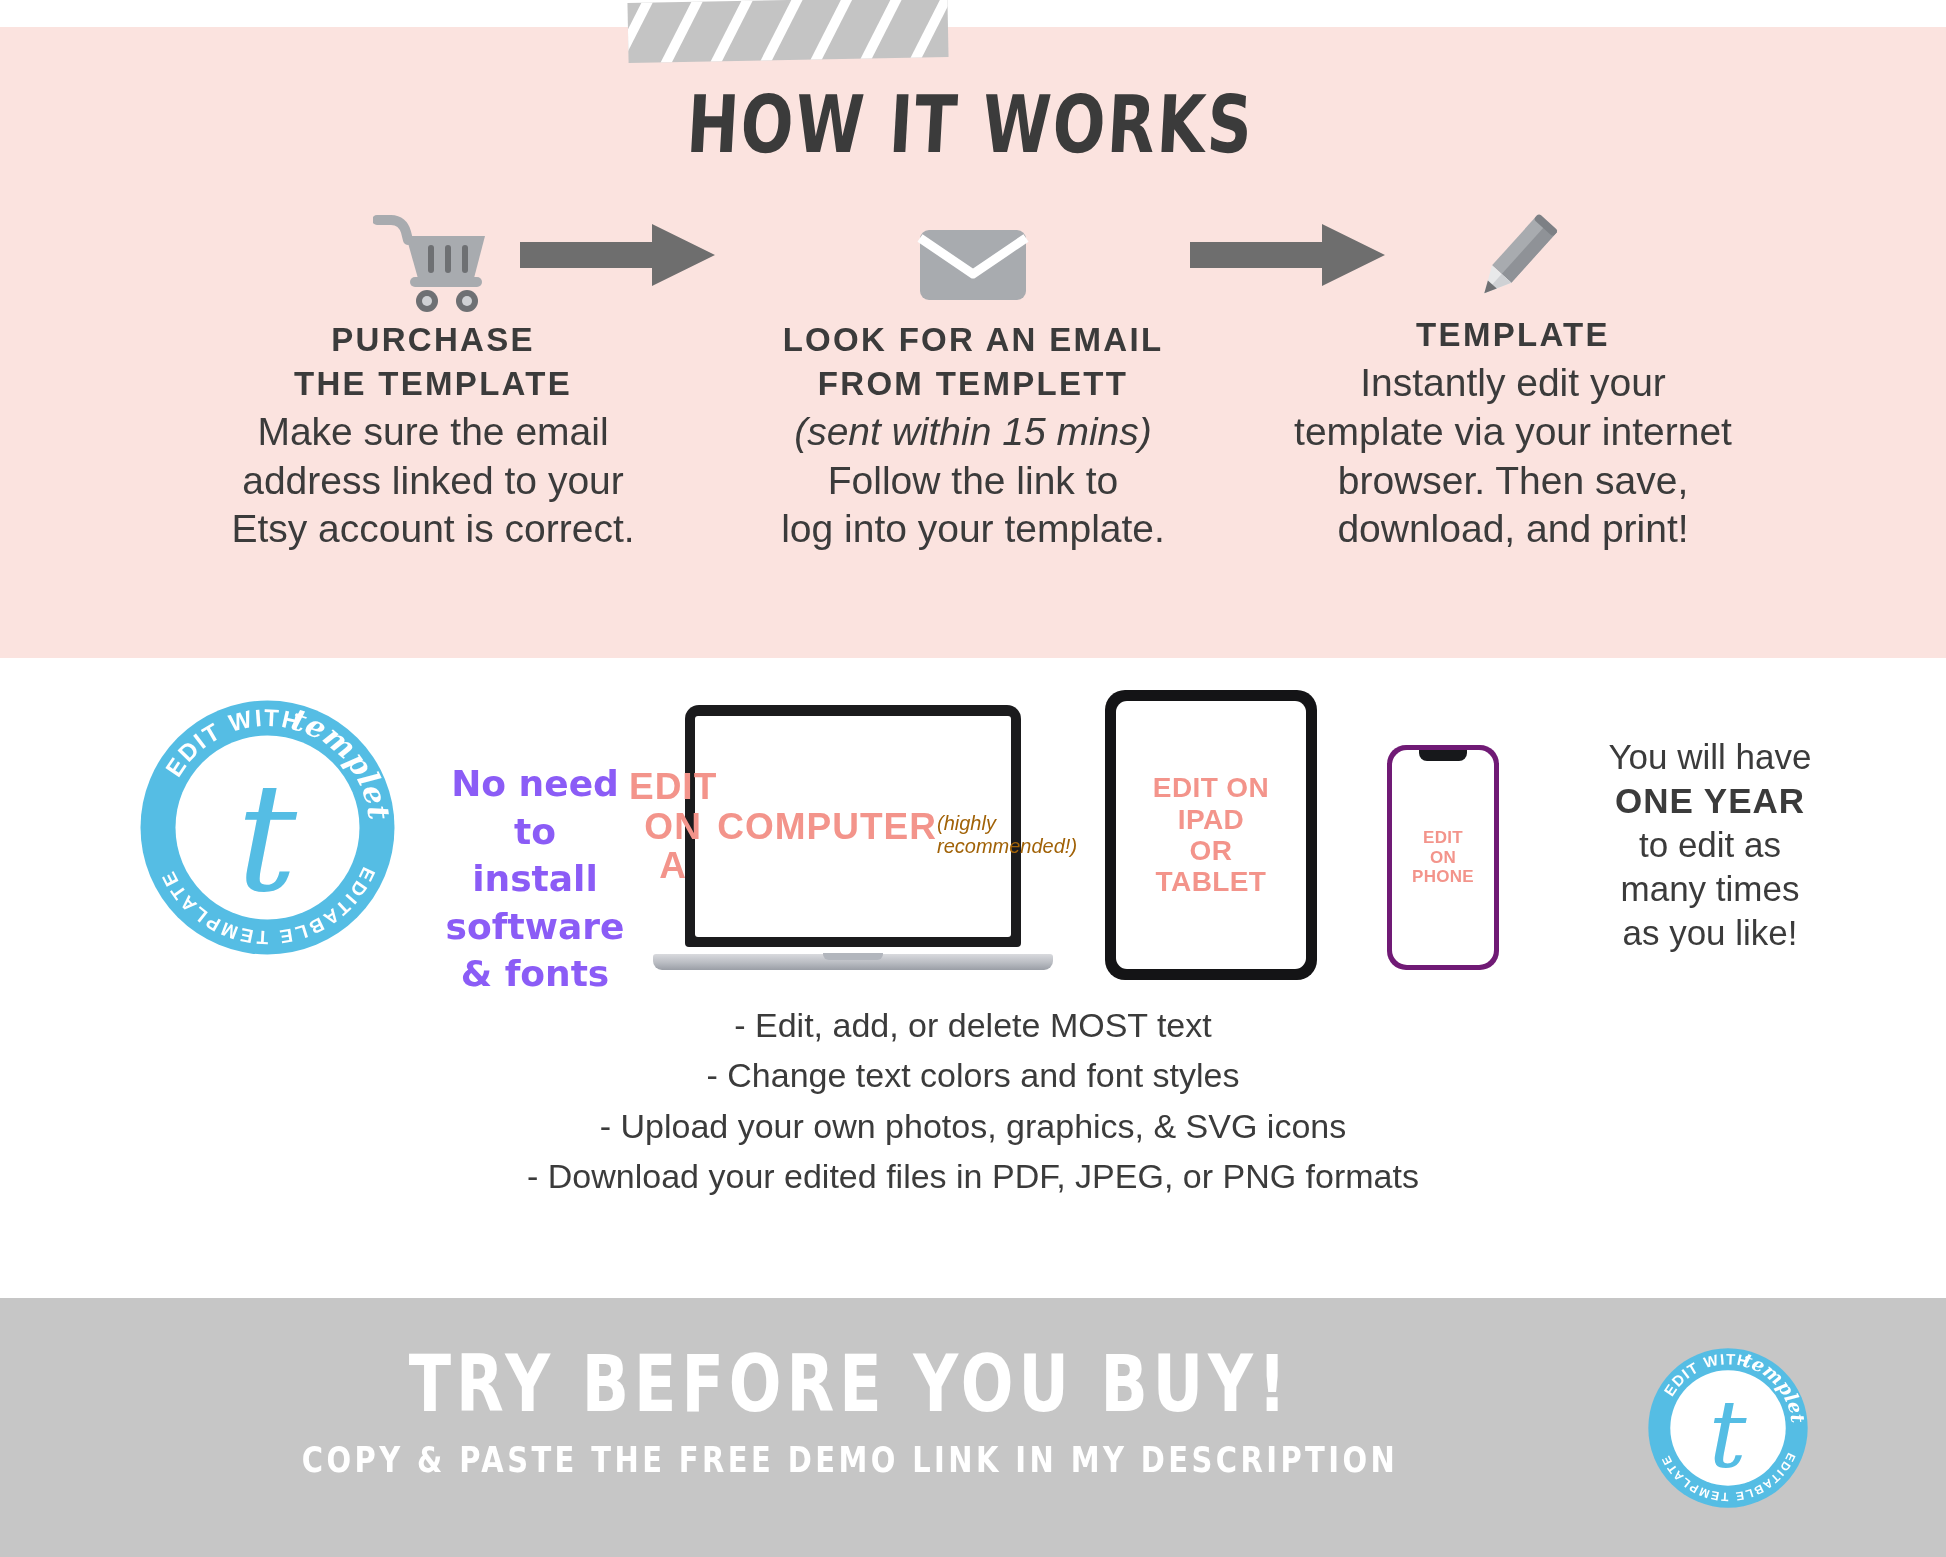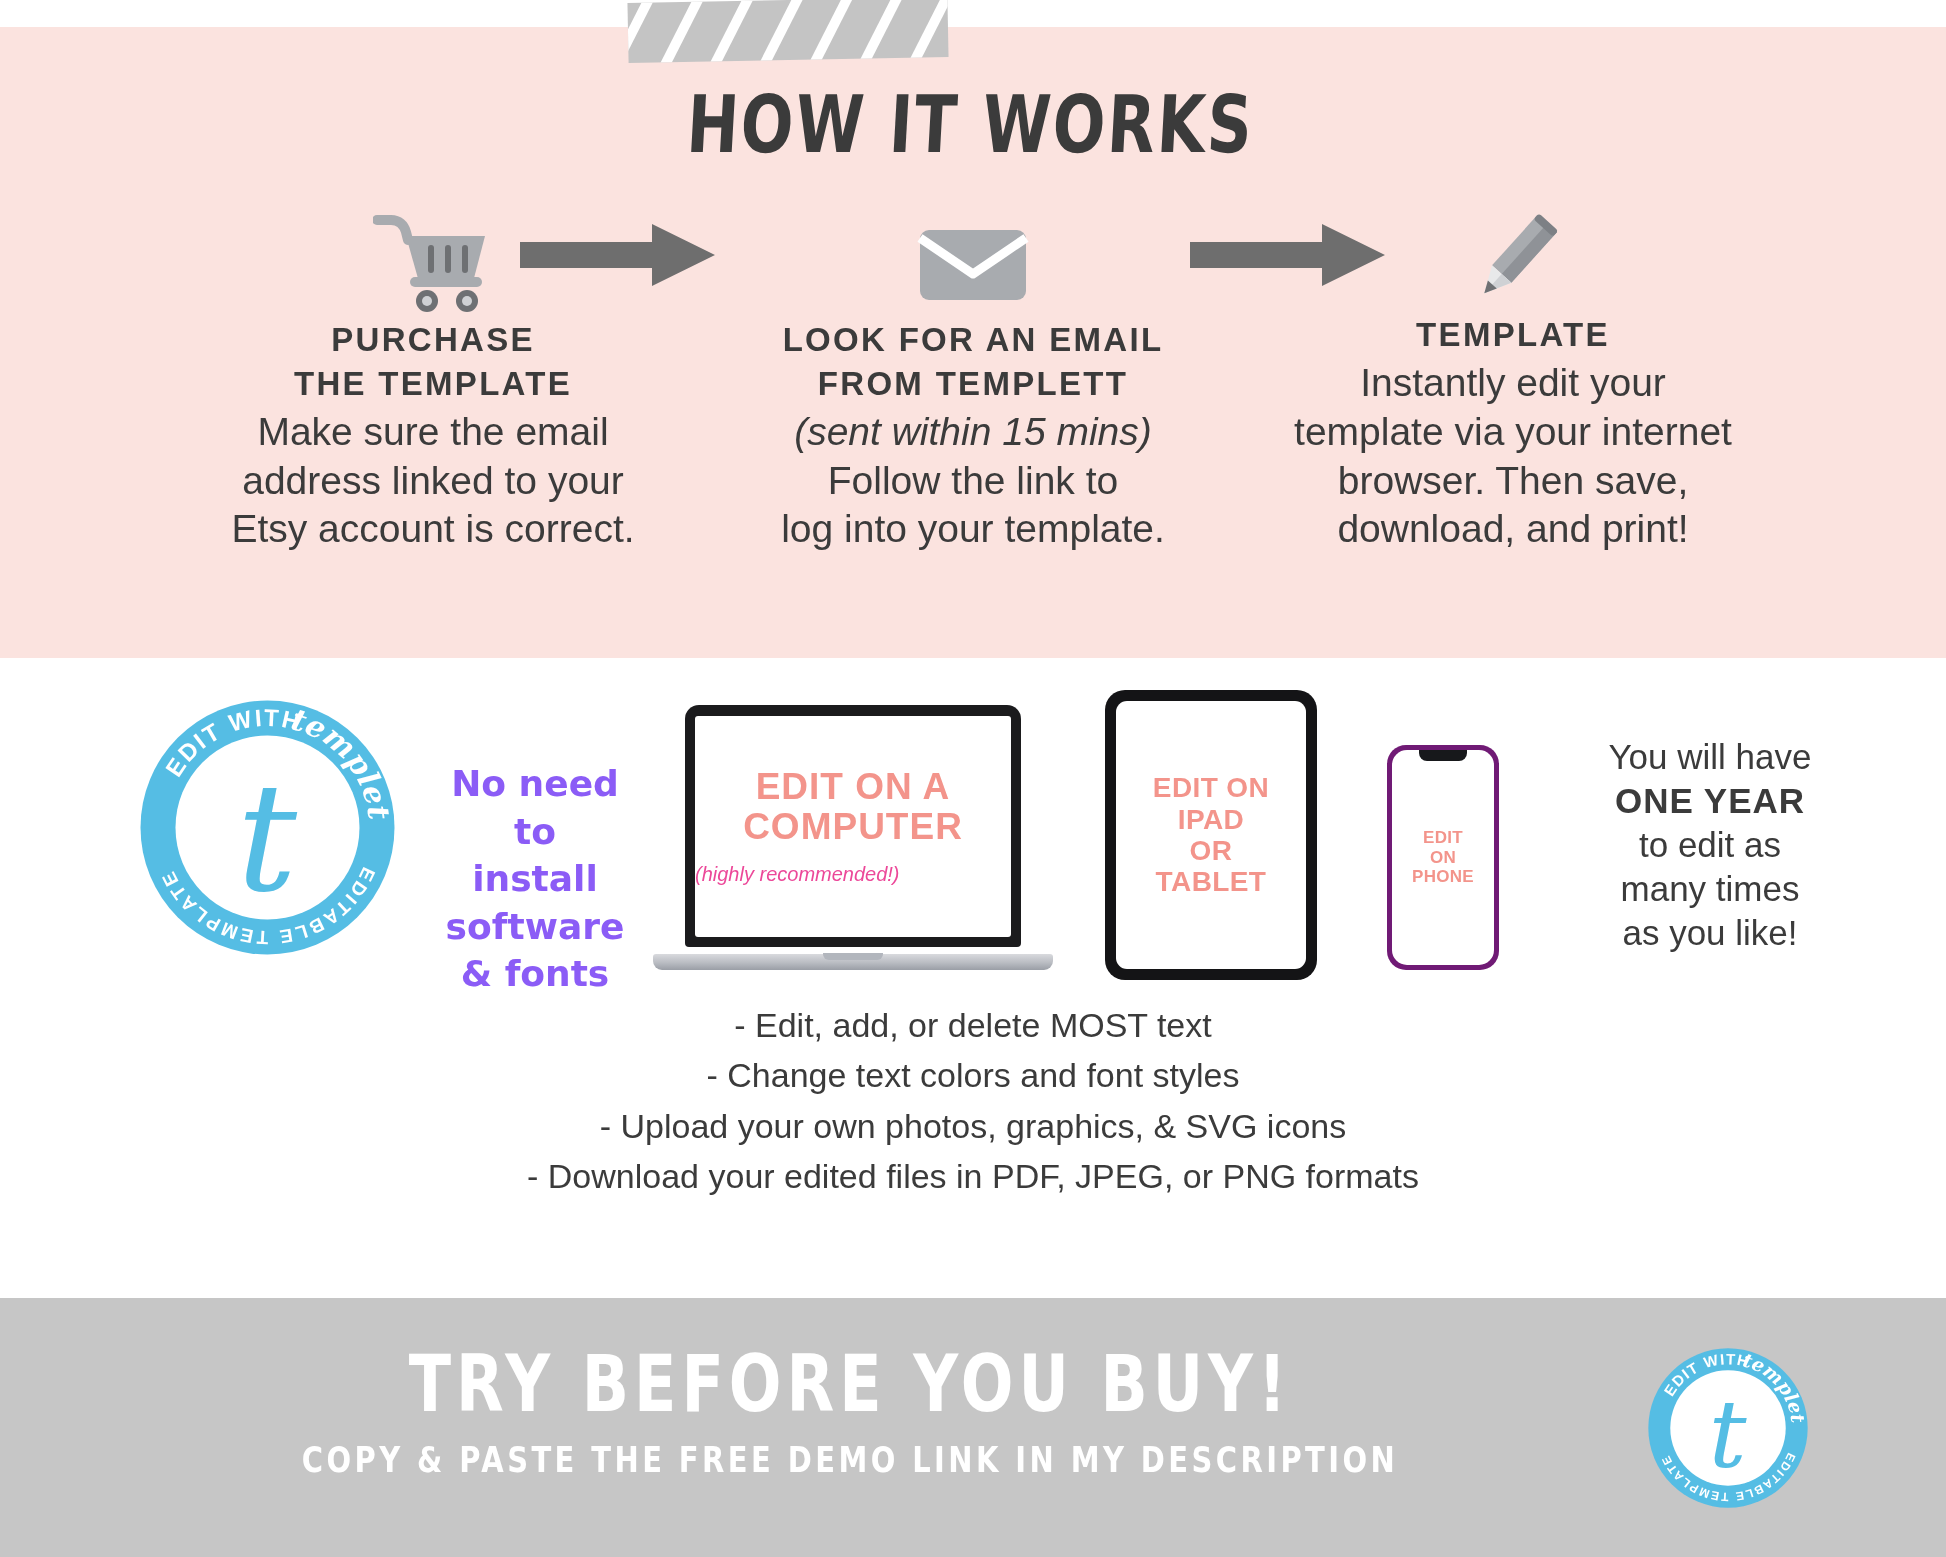--- a/index.html
+++ b/index.html
@@ -82,37 +82,37 @@
   }
 
   
   .laptop{ position:absolute; left:653px; top:705px; width:400px; height:265px; }
   .laptop .lid{
     position:absolute; left:32px; top:0; width:336px; height:242px;
     background:#1b1b1d; border-radius:14px 14px 4px 4px; padding:11px 10px 10px 10px;
   }
   .laptop .screen{
     width:100%; height:100%; background:#fff; border-radius:3px;
-    display:flex; flex-direction:column; justify-content:center;
+    display:flex; flex-direction:row; align-items:center; justify-content:center;
   }
   .laptop .base{
     position:absolute; left:0; bottom:0; width:400px; height:16px;
     background:linear-gradient(#d9dade,#b9bcc2 55%,#9a9ea6);
     border-radius:3px 3px 9px 9px;
   }
   .laptop .notch{
     position:absolute; left:170px; bottom:10px; width:60px; height:7px;
     background:#b2b6bd; border-radius:0 0 6px 6px;
   }
   .scr-line1{
     color:#f3948b; font-size:37px; font-weight:bold; letter-spacing:1px;
     line-height:1.08; text-align:center;
   }
   .scr-sub{
-    color:#ec4899; font-size:20px; font-style:italic; margin-top:16px;
+    color:#a16207; font-size:20px; font-style:italic; margin-top:16px;
   }
 
   
   .tablet{
     position:absolute; left:1105px; top:690px; width:212px; height:290px;
     background:#141416; border-radius:20px; padding:11px;
   }
   .tablet .screen{
     width:100%; height:100%; background:#fff; border-radius:11px;
     display:flex; align-items:center; justify-content:center;

